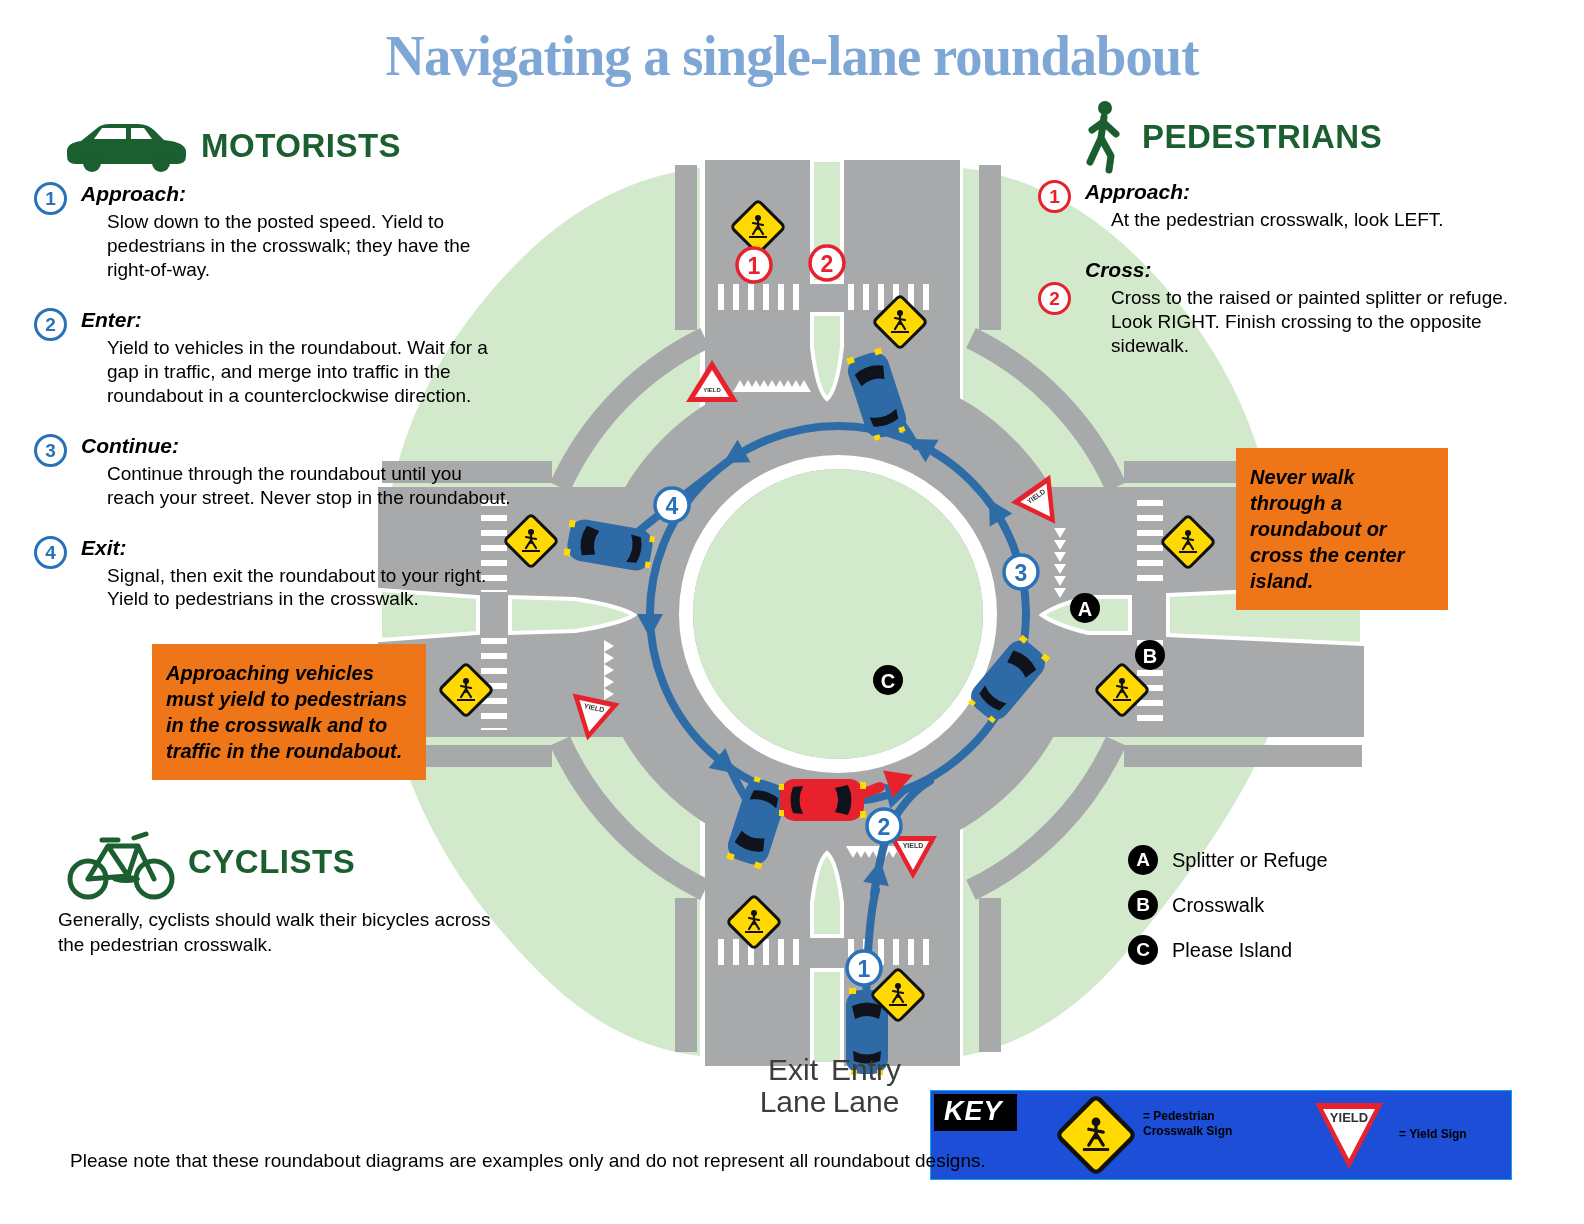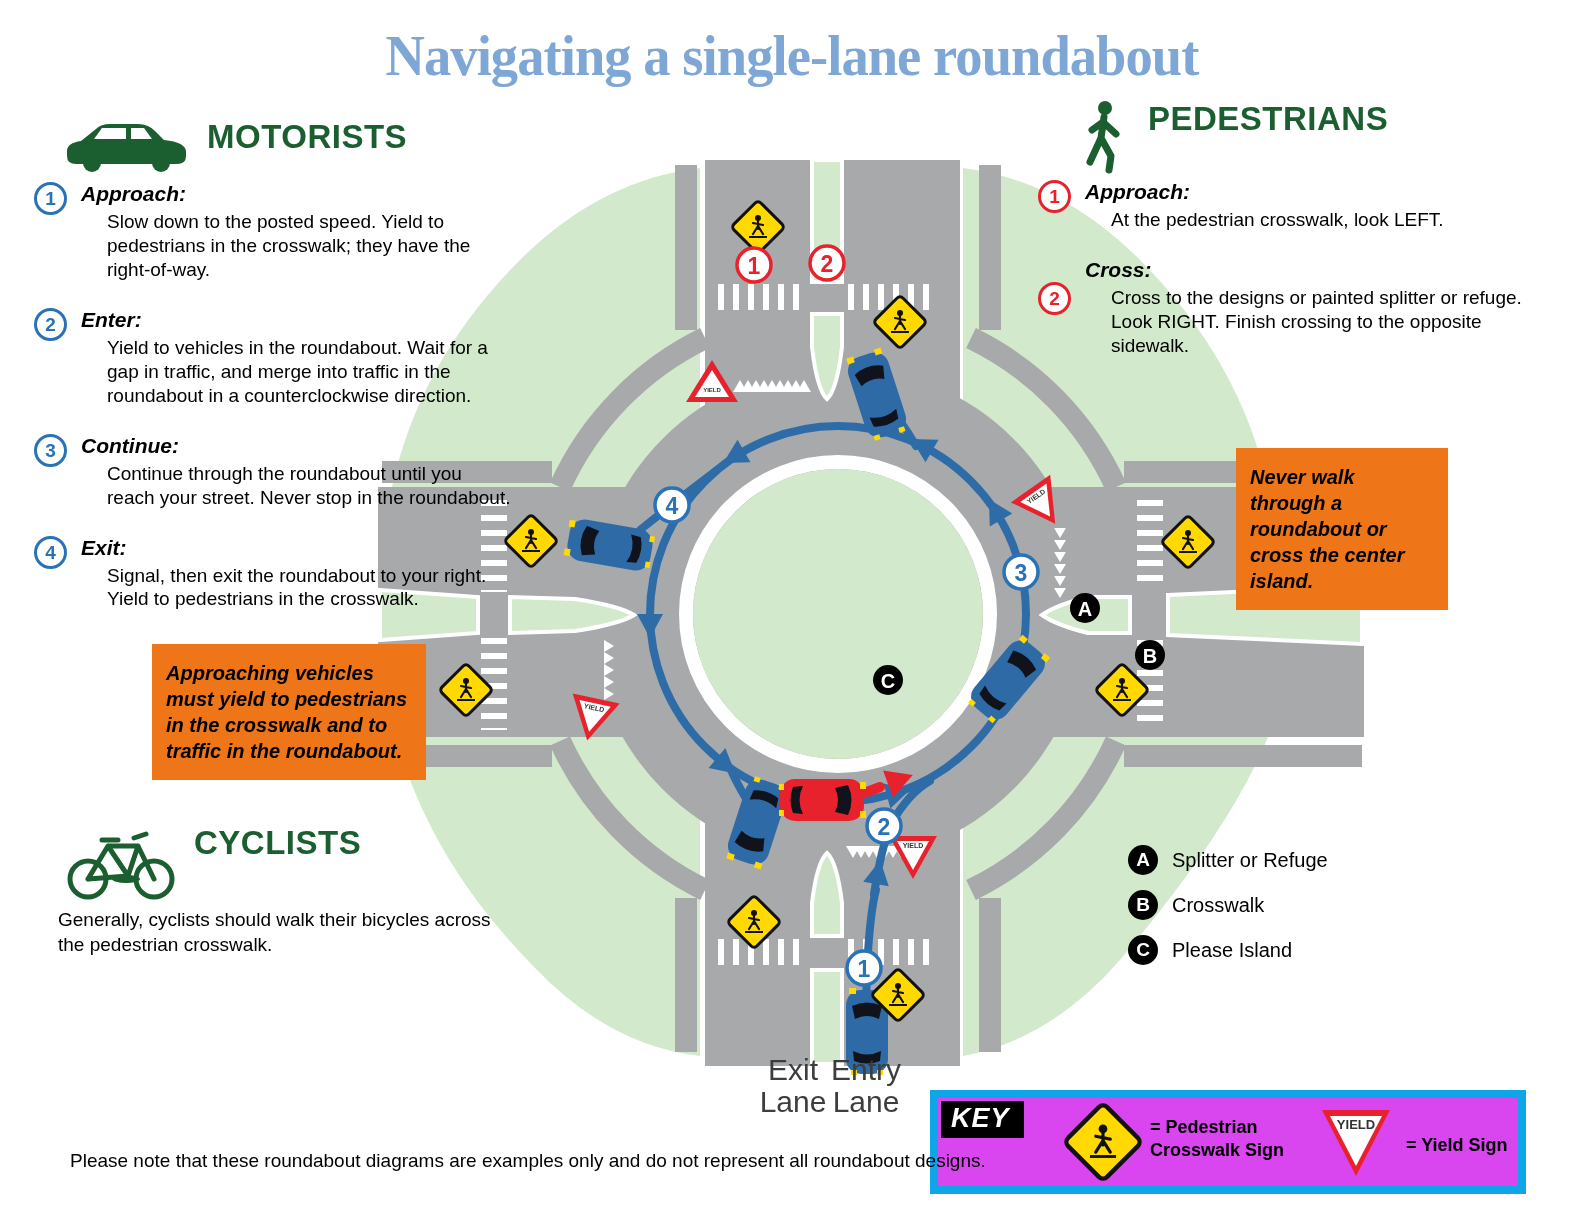--- a/index.html
+++ b/index.html
@@ -5,21 +5,21 @@
   html,body{margin:0;padding:0;background:#fff;}
   .canvas{position:relative;width:1584px;height:1224px;background:#fff;overflow:hidden;
           font-family:"Liberation Sans",sans-serif;color:#000;}
   .diagram-svg{position:absolute;left:0;top:0;width:1584px;height:1224px;}
   svg{font-family:"Liberation Sans",sans-serif;}
 
   .title{position:absolute;left:0;top:22px;width:1584px;text-align:center;margin:0;
          font-family:"Liberation Serif",serif;font-weight:700;font-size:58px;color:#7fa7d5;
          transform:scaleX(.94);letter-spacing:-1px;}
 
-  .sec-header{position:absolute;display:flex;gap:18px;}
+  .sec-header{position:absolute;display:flex;align-items:center;gap:12px;}
   .sec-header .sec-title{font-weight:700;font-size:33px;color:#1b5e30;letter-spacing:.5px;}
   .hdr-motorists{left:64px;top:118px;}
   .hdr-pedestrians{left:1078px;top:100px;}
   .hdr-cyclists{left:66px;top:824px;}
 
   .panel{position:absolute;}
   .panel-motorists{left:34px;top:182px;width:478px;}
   .panel-pedestrians{left:1038px;top:180px;width:505px;}
   .panel-cyclists{left:58px;top:908px;width:452px;}
 
@@ -38,28 +38,28 @@
            font-size:20px;line-height:1.3;padding:16px 14px;}
   .callout-left{left:152px;top:644px;width:246px;}
   .callout-right{left:1236px;top:448px;width:184px;}
 
   .legend{position:absolute;left:1128px;top:845px;}
   .legend-row{display:flex;align-items:center;margin-bottom:15px;}
   .letter-badge{width:30px;height:30px;border-radius:50%;background:#000;color:#fff;
                 font-weight:700;font-size:19px;line-height:30px;text-align:center;margin-right:14px;}
   .legend-label{font-size:20px;}
 
-  .keybox{position:absolute;left:930px;top:1090px;width:580px;height:88px;background:#d946ef;
-          border:8px solid #0ea5e9;}
+  .keybox{position:absolute;left:930px;top:1090px;width:580px;height:88px;background:#1d4ed8;
+          border:1px solid #0ea5e9;}
   .key-chip{position:absolute;left:3px;top:3px;background:#000;color:#fff;font-weight:700;
             font-style:italic;font-size:27px;padding:2px 14px 4px 10px;letter-spacing:1px;}
   .key-icon{position:absolute;}
   .key-ped-icon{left:120px;top:-1px;}
   .key-yield-icon{left:378px;top:6px;}
-  .key-label{position:absolute;font-weight:700;font-size:18px;line-height:1.25;}
+  .key-label{position:absolute;font-weight:700;font-size:12px;line-height:1.25;}
   .key-label-ped{left:212px;top:18px;}
   .key-label-yield{left:468px;top:28px;margin-top:8px;}
 
   .footnote{position:absolute;left:70px;top:1150px;font-size:19px;}
 </style>
 </head>
 <body>
 
 <div class="canvas">
 
@@ -340,21 +340,21 @@
       <span class="badge red">1</span>
       <div class="step-body">
         <span class="step-label">Approach:</span>
         <p class="step-text">At the pedestrian crosswalk, look LEFT.</p>
       </div>
     </div>
     <div class="step">
       <span class="badge red drop">2</span>
       <div class="step-body">
         <span class="step-label">Cross:</span>
-        <p class="step-text">Cross to the designs or painted splitter or refuge. Look RIGHT. Finish crossing to the opposite sidewalk.</p>
+        <p class="step-text">Cross to the raised or painted splitter or refuge. Look RIGHT. Finish crossing to the opposite sidewalk.</p>
       </div>
     </div>
   </div>
 
   <div class="sec-header hdr-cyclists">
     <svg width="110" height="76" viewBox="0 0 110 76">
       <circle cx="22" cy="55" r="18" fill="none" stroke="#1b5e30" stroke-width="5"></circle>
       <circle cx="88" cy="55" r="18" fill="none" stroke="#1b5e30" stroke-width="5"></circle>
       <path d="M22,55 L42,22 L72,22 L88,55 M42,22 L62,52 L22,55 M62,52 L72,22 M68,14 L80,10 M36,16 L52,16" stroke="#1b5e30" stroke-width="5" fill="none" stroke-linecap="round" stroke-linejoin="round"></path>
       <ellipse cx="60" cy="55" rx="14" ry="4" fill="#1b5e30"></ellipse>

